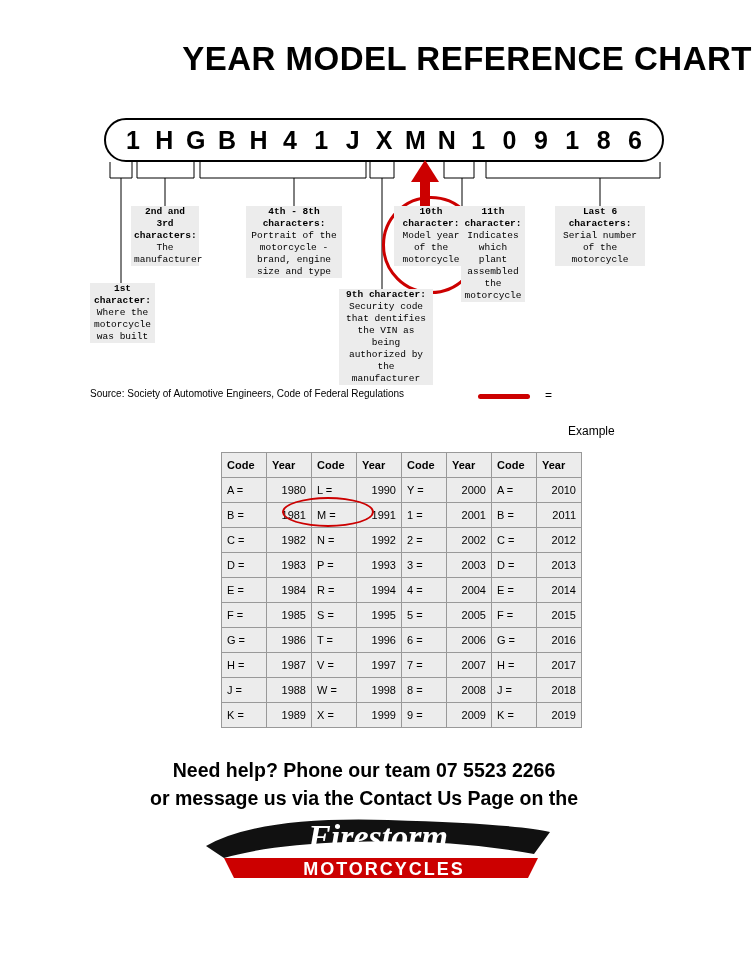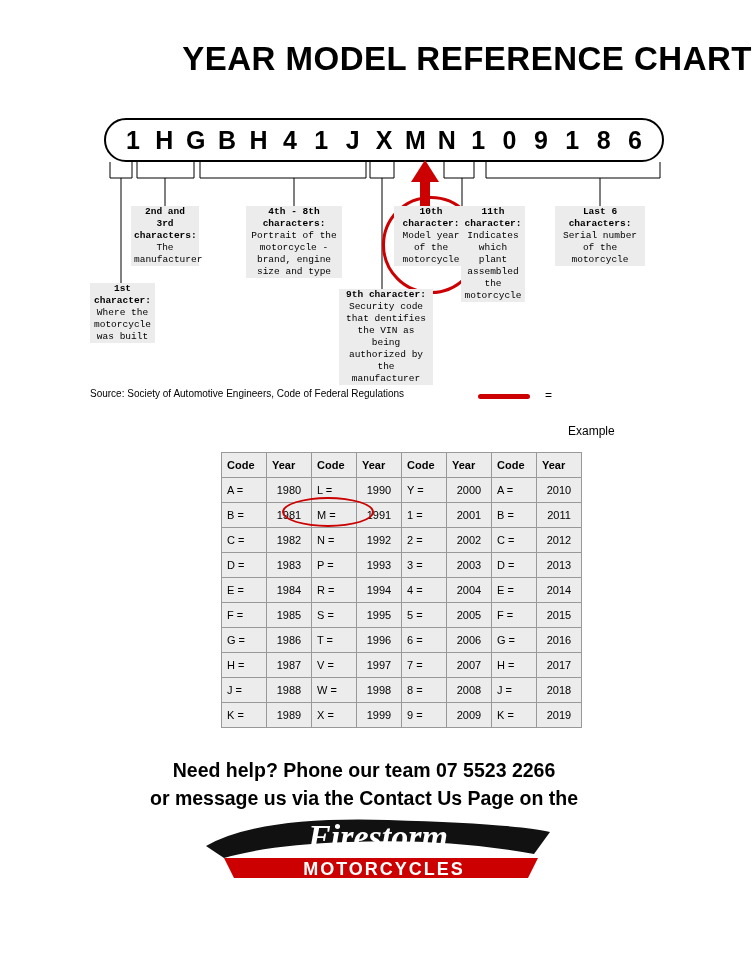--- a/index.html
+++ b/index.html
@@ -65,21 +65,21 @@
   }
   table.codes th, table.codes td{
     border:1px solid #999;
     padding:3px 5px;
     height:18px;
     background:#ececec;
     white-space:nowrap;
   }
   table.codes th{font-weight:bold;text-align:left;}
   table.codes td.code{text-align:left;width:34px;}
-  table.codes td.year{text-align:center;width:34px;margin-left:36px;}
+  table.codes td.year{text-align:right;width:34px;margin-left:36px;}
   
   .ellipse-tbl{
     position:absolute;left:282px;top:497px;width:88px;height:26px;
     border:2.5px solid #cc0000;border-radius:50%;
   }
   
   .ellipse-vin{
     position:absolute;left:382px;top:196px;width:92px;height:92px;
     border:3px solid #cc0000;border-radius:50%;
   }

